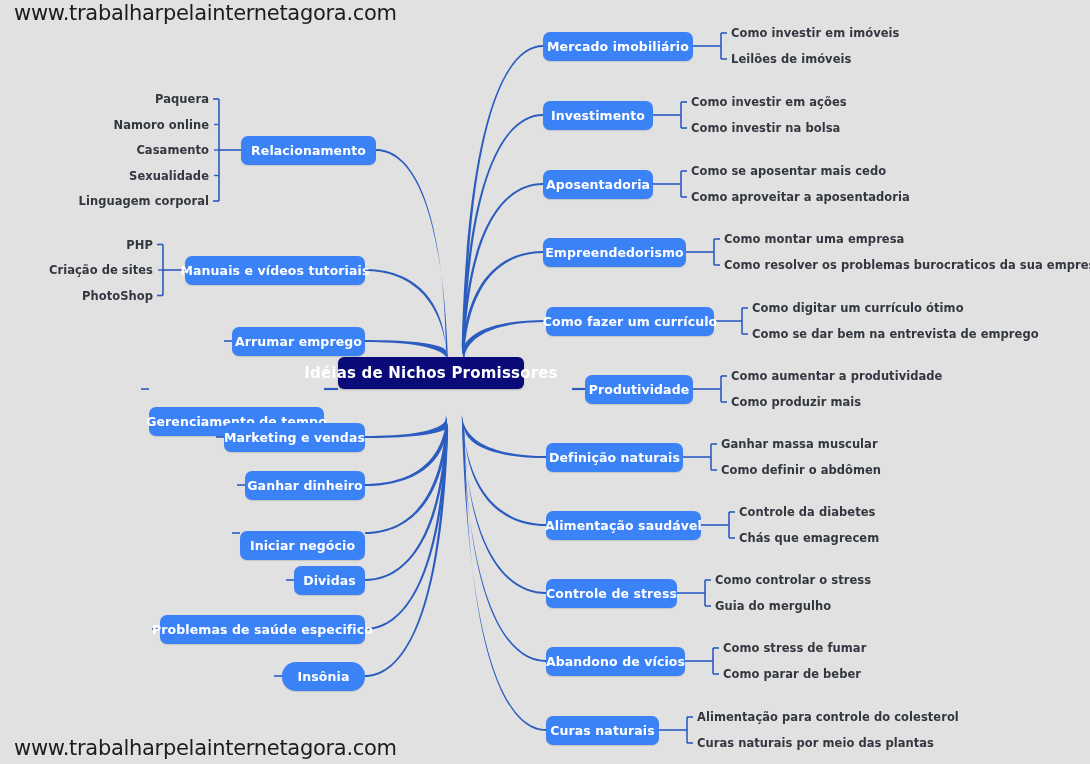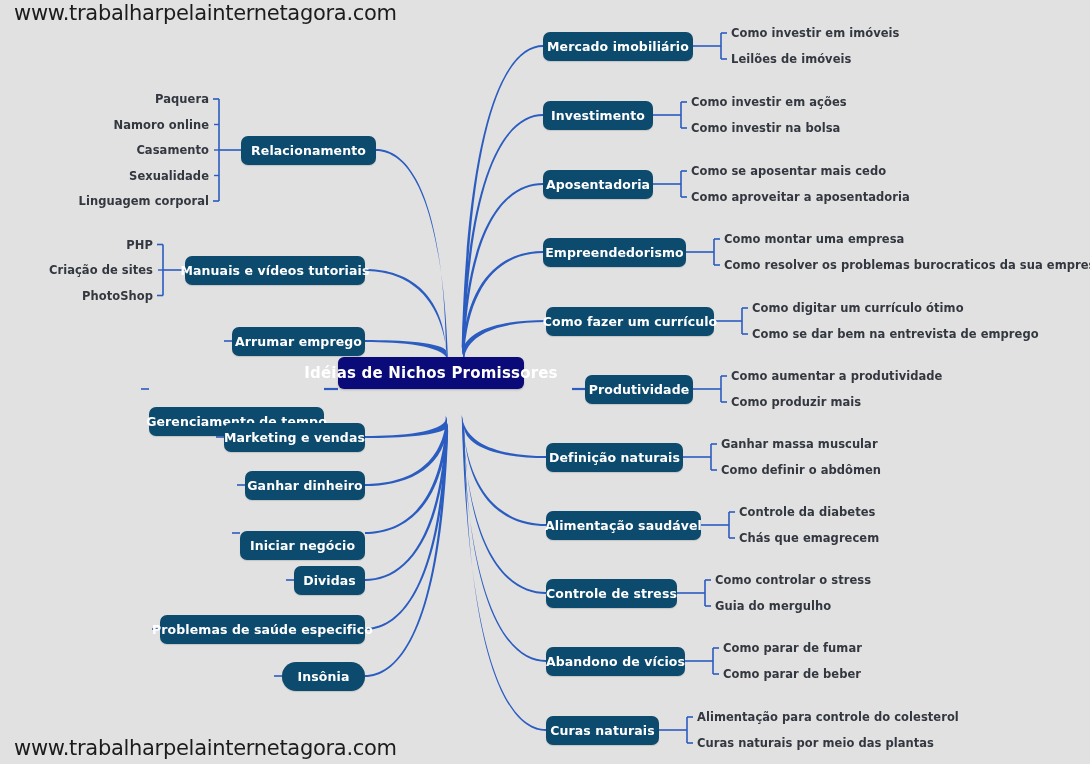--- a/index.html
+++ b/index.html
@@ -24,21 +24,21 @@
   .node{
     position:absolute;
     box-sizing:border-box;
     display:flex;align-items:center;justify-content:center;
     color:#ffffff;
     font-weight:bold;
     white-space:nowrap;
     border-radius:7px;
   }
   .node.branch{
-    background:#0c4a6e;
+    background:#3b82f6;
     font-size:12.5px;
     height:29px;
     letter-spacing:.1px;
     box-shadow:0 1px 1px rgba(0,0,0,.13);
   }
   .node.center{
     background:#0a0a78;
     font-size:15px;
     height:32px;
     border-radius:6px;
@@ -174,21 +174,21 @@
       <div class="node branch" style="left: 546px; width: 137px; top: 442.5px;">Definição naturais</div>
       <div class="leaf rt" style="left: 721px; top: 437px;">Ganhar massa muscular</div>
       <div class="leaf rt" style="left: 721px; top: 463px;">Como definir o abdômen</div>
       <div class="node branch" style="left: 546px; width: 155px; top: 510.5px;">Alimentação saudável</div>
       <div class="leaf rt" style="left: 739px; top: 505px;">Controle da diabetes</div>
       <div class="leaf rt" style="left: 739px; top: 531px;">Chás que emagrecem</div>
       <div class="node branch" style="left: 546px; width: 131px; top: 578.5px;">Controle de stress</div>
       <div class="leaf rt" style="left: 715px; top: 573px;">Como controlar o stress</div>
       <div class="leaf rt" style="left: 715px; top: 599px;">Guia do mergulho</div>
       <div class="node branch" style="left: 546px; width: 139px; top: 646.5px;">Abandono de vícios</div>
-      <div class="leaf rt" style="left: 723px; top: 641px;">Como parar de fumar</div>
+      <div class="leaf rt" style="left: 723px; top: 641px;">Como stress de fumar</div>
       <div class="leaf rt" style="left: 723px; top: 667px;">Como parar de beber</div>
       <div class="node branch" style="left: 546px; width: 113px; top: 715.5px;">Curas naturais</div>
       <div class="leaf rt" style="left: 697px; top: 710px;">Alimentação para controle do colesterol</div>
       <div class="leaf rt" style="left: 697px; top: 736px;">Curas naturais por meio das plantas</div>
       <div class="node branch" style="left: 241px; width: 135px; top: 135.5px;">Relacionamento</div>
       <div class="leaf lt" style="left: 0px; width: 209px; top: 92px; text-align: right;">Paquera</div>
       <div class="leaf lt" style="left: 0px; width: 209px; top: 117.5px; text-align: right;">Namoro online</div>
       <div class="leaf lt" style="left: 0px; width: 209px; top: 143px; text-align: right;">Casamento</div>
       <div class="leaf lt" style="left: 0px; width: 209px; top: 168.5px; text-align: right;">Sexualidade</div>
       <div class="leaf lt" style="left: 0px; width: 209px; top: 194px; text-align: right;">Linguagem corporal</div>

